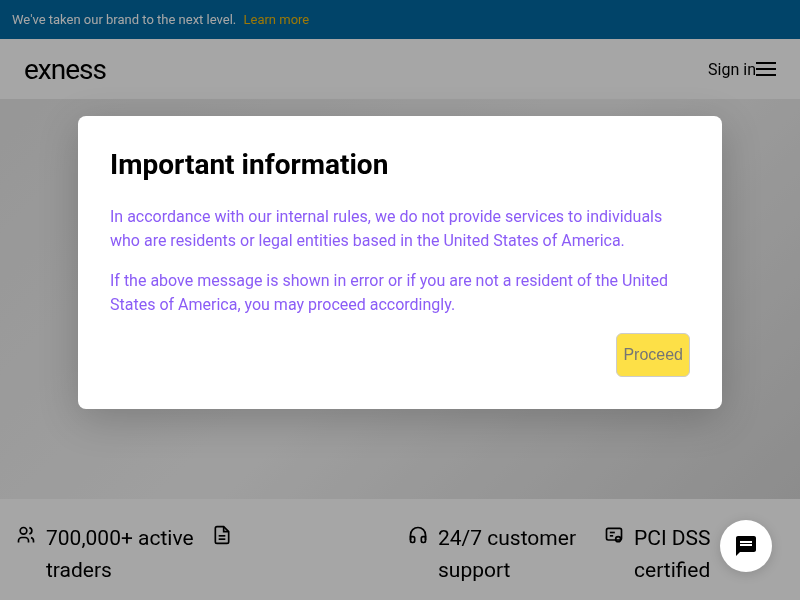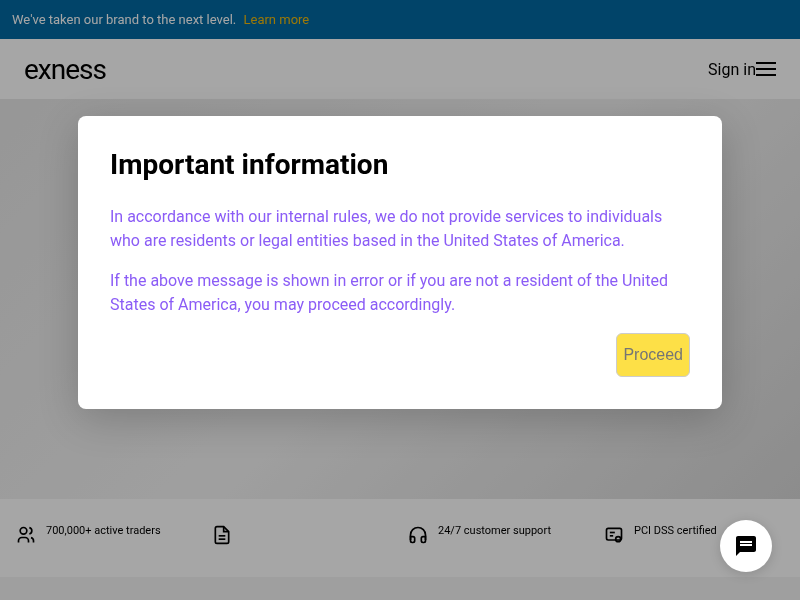--- a/index.html
+++ b/index.html
@@ -80,21 +80,21 @@
       gap: 10px;
       flex: 1;
     }
     .feature-icon {
       width: 20px;
       height: 20px;
       flex-shrink: 0;
       margin-top: 2px;
     }
     .feature-text {
-      font-size: 11px;
+      font-size: 21px;
       color: #000;
       line-height: 1.5;
     }
     .modal-overlay {
       position: absolute;
       inset: 0;
       background: rgba(0,0,0,0.35);
       display: flex;
       align-items: flex-start;
       justify-content: center;

